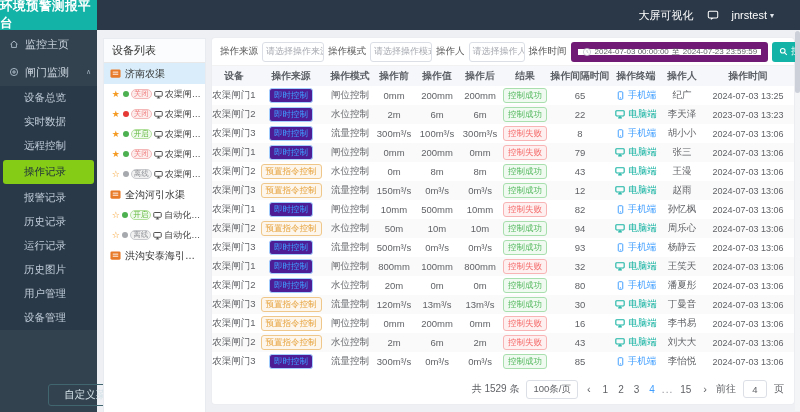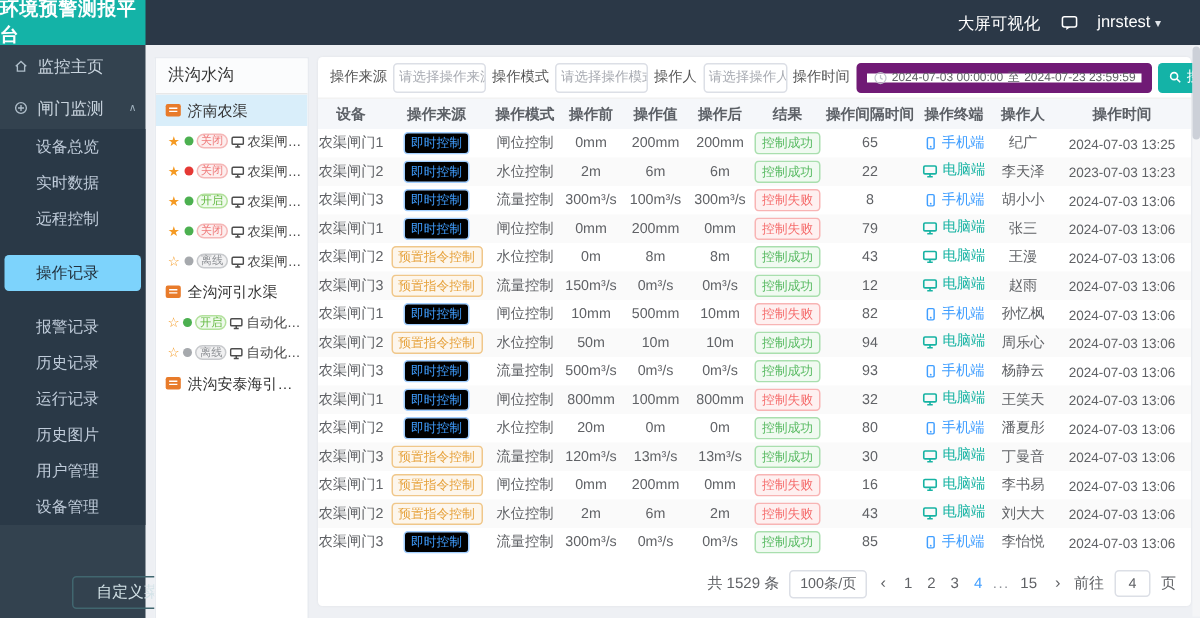--- a/index.html
+++ b/index.html
@@ -23,21 +23,21 @@
 
   
   .layout{display:flex;height:382px;}
   .sidebar{width:97px;background:var(--sidebar-dark);display:flex;flex-direction:column;flex:none;}
   .menu-item{height:28px;display:flex;align-items:center;gap:5px;padding:0 6px 0 9px;
         color:#c9d4de;font-size:11px;cursor:pointer;white-space:nowrap;}
   .menu-item .mi-icon{width:11px;display:flex;color:#aebdc9;}
   .menu-item .menu-caret{margin-left:auto;font-size:7px;color:#9fb0bd;}
   .submenu{background:#2a3947;}
   .submenu .menu-item{height:24px;padding-left:24px;font-size:10.5px;color:#bfcbd9;}
-  .submenu .menu-item.active{background:#7dd3fc;color:#22313d;border-radius:3px;margin:12px 3px;padding-left:21px;}
+  .submenu .menu-item.active{background:#84cc16;color:#22313d;border-radius:3px;margin:2px 3px;padding-left:21px;}
   .sidebar-footer{margin-top:auto;padding:6px;}
   .custom-menu-btn{width:100%;height:22px;background:transparent;border:1px solid #41666f;
         color:#d4e3e8;font-size:10.5px;border-radius:3px;cursor:pointer;font-family:inherit;margin-left:42px;}
 
   
   .content{flex:1;display:flex;padding:8px 6px 0 6px;min-width:0;}
   .device-panel{width:103px;flex:none;background:#fff;margin-right:6px;display:flex;flex-direction:column;
         border:1px solid #e8ebf0;border-bottom:none;}
   .panel-title{height:24px;line-height:23px;padding-left:8px;font-size:11px;color:#333;
         background:#fbfcfd;border-bottom:1px solid #e8e8e8;}
@@ -77,21 +77,21 @@
   
   .table{flex:1;display:flex;flex-direction:column;min-height:0;}
   .thead,.trow{display:grid;grid-template-columns:44px 70px 48px 40px 46px 40px 50px 60px 52px 40px 1fr;
         align-items:center;text-align:center;}
   .thead{background:#f5f7fa;height:20px;font-size:9.8px;color:#5c6066;font-weight:bold;flex:none;}
   .trow{height:19px;font-size:9.5px;color:#606266;}
   .trow:nth-child(even){background:#fafafa;}
   .cell{white-space:nowrap;overflow:hidden;}
   .c-time{font-size:9px;}
   .badge{display:inline-block;border:1px solid;border-radius:3px;padding:0.5px 4px;font-size:8.5px;line-height:1.3;}
-  .badge.instant{color:#409eff;border-color:#a3cfff;background:#000000;}
+  .badge.instant{color:#409eff;border-color:#a3cfff;background:#4c1d95;}
   .badge.preset{color:#e6a23c;border-color:#f0c78a;background:#fdf6ec;}
   .badge.success{color:#55b95f;border-color:#a9dfae;background:#f0faf1;}
   .badge.fail{color:#f56c6c;border-color:#f8b4b4;background:#fef0f0;}
   .terminal{display:inline-flex;align-items:center;gap:3px;font-size:9.5px;}
   .terminal.phone{color:#409eff;}
   .terminal.pc{color:#17b3a3;}
 
   
   .pagination{height:30px;display:flex;align-items:center;justify-content:flex-end;gap:7px;
         padding:0 10px;font-size:10px;color:#606266;flex:none;}
@@ -185,21 +185,21 @@
   </div>
         </div>
       </div>
     <div class="sidebar-footer">
       <button class="custom-menu-btn">自定义菜单</button>
     </div>
   </nav>
 
   <div class="content">
     <aside class="device-panel">
-      <div class="panel-title">洪沟水沟</div>
+      <div class="panel-title">设备列表</div>
       <div class="tree" id="tree-root">
           <div class="tree-group selected">
     <span style="display:flex;flex:none;">
       <svg width="11" height="11" viewBox="0 0 12 12">
                 <rect x="0.5" y="1.5" width="11" height="9" rx="1.5" fill="#e87b2a"></rect>
                 <path d="M3 4.5h6M3 6.8h6" stroke="#fff" stroke-width="1"></path>
               </svg>
     </span>
     <span class="tree-label">济南农渠</span>
   </div>

